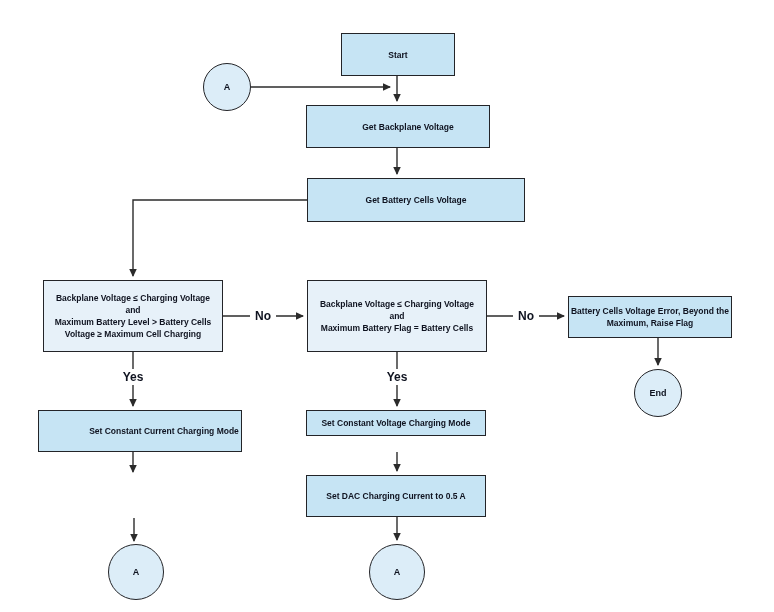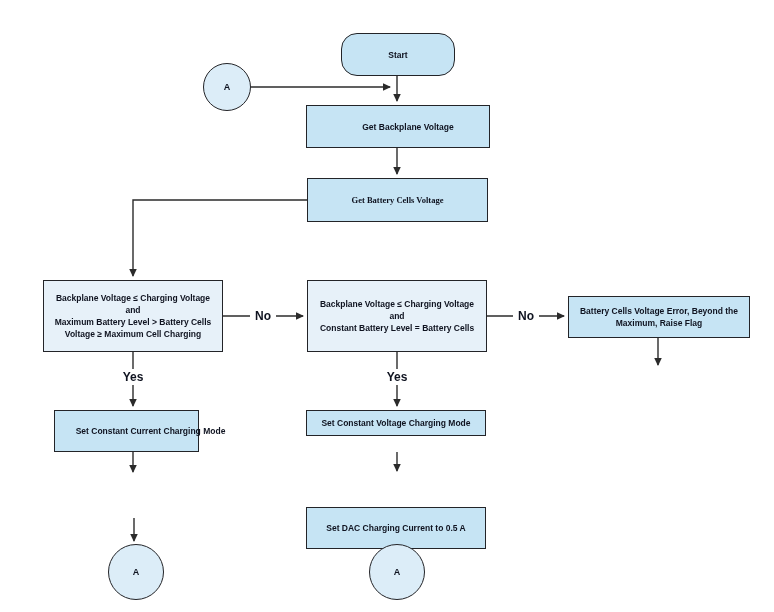--- a/index.html
+++ b/index.html
@@ -69,65 +69,68 @@
     <path d="M487,316 L564,316" marker-end="url(#arrow)"></path>
     <path d="M133,352 L133,406" marker-end="url(#arrow)"></path>
     <path d="M397,352 L397,406" marker-end="url(#arrow)"></path>
     <path d="M133,452 L133,472" marker-end="url(#arrow)"></path>
     <path d="M397,452 L397,471" marker-end="url(#arrow)"></path>
     <path d="M134,518 L134,541" marker-end="url(#arrow)"></path>
     <path d="M397,517 L397,540" marker-end="url(#arrow)"></path>
     <path d="M658,338 L658,365" marker-end="url(#arrow)"></path>
   </svg>
 
-  <div class="node" style="left:341px; top:33px; width:114px; height:43px;border-radius:16px;">
+  <div class="node" style="left:341px; top:33px; width:114px; height:43px;">
     <div class="line">Start</div>
   </div>
 
   <div class="node terminal" style="left:203px; top:63px; width:48px; height:48px;">
     <div class="line">A</div>
   </div>
 
   <div class="node" style="left:306px; top:105px; width:184px; height:43px;padding-left:20px;">
     <div class="line">Get Backplane Voltage</div>
   </div>
 
-  <div class="node" style="left:307px; top:178px; width:181px; height:44px;font-family:Liberation Serif, serif;">
+  <div class="node" style="left:307px; top:178px; width:218px; height:44px;">
     <div class="line">Get Battery Cells Voltage</div>
   </div>
 
   <div class="node decision" style="left:43px; top:280px; width:180px; height:72px;">
     <div class="line">Backplane Voltage ≤ Charging Voltage</div>
     <div class="line">and</div>
     <div class="line">Maximum Battery Level &gt; Battery Cells</div>
     <div class="line">Voltage ≥ Maximum Cell Charging</div>
   </div>
 
   <div class="node decision" style="left:307px; top:280px; width:180px; height:72px;">
     <div class="line">Backplane Voltage ≤ Charging Voltage</div>
     <div class="line">and</div>
-    <div class="line">Constant Battery Level = Battery Cells</div>
+    <div class="line">Maximum Battery Flag = Battery Cells</div>
   </div>
 
-  <div class="node" style="left:568px; top:296px; width:182px; height:42px;">
+  <div class="node" style="left:568px; top:296px; width:164px; height:42px;">
     <div class="line">Battery Cells Voltage Error, Beyond the</div>
     <div class="line">Maximum, Raise Flag</div>
   </div>
 
+  <div class="node terminal" style="left:634px; top:369px; width:48px; height:48px;">
+    <div class="line">End</div>
+  </div>
 
-  <div class="node" style="left:54px; top:410px; width:145px; height:42px;padding-left:48px;">
+  <div class="node" style="left:38px; top:410px; width:204px; height:42px;padding-left:48px;">
     <div class="line">Set Constant Current Charging Mode</div>
   </div>
 
   <div class="node" style="left:306px; top:410px; width:180px; height:26px;">
     <div class="line">Set Constant Voltage Charging Mode</div>
   </div>
 
 
-  <div class="node" style="left:306px; top:475px; width:180px; height:42px;margin-top:32px;">
+  <div class="node" style="left:306px; top:475px; width:180px; height:42px;">
     <div class="line">Set DAC Charging Current to 0.5 A</div>
   </div>
 
   <div class="node terminal" style="left:108px; top:544px; width:56px; height:56px;">
     <div class="line">A</div>
   </div>
 
   <div class="node terminal" style="left:369px; top:544px; width:56px; height:56px;">
     <div class="line">A</div>
   </div>

